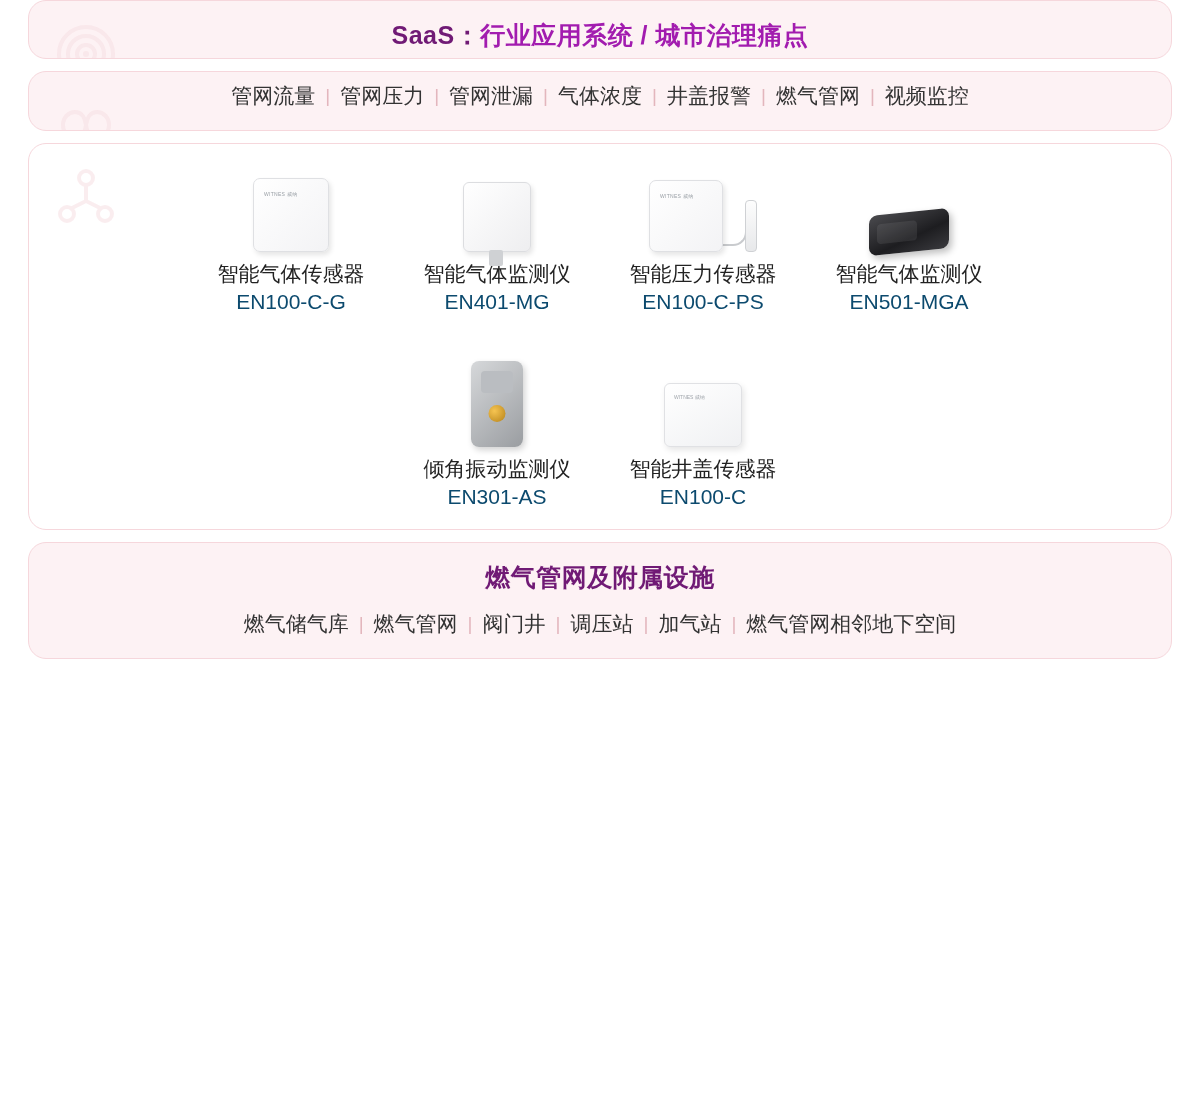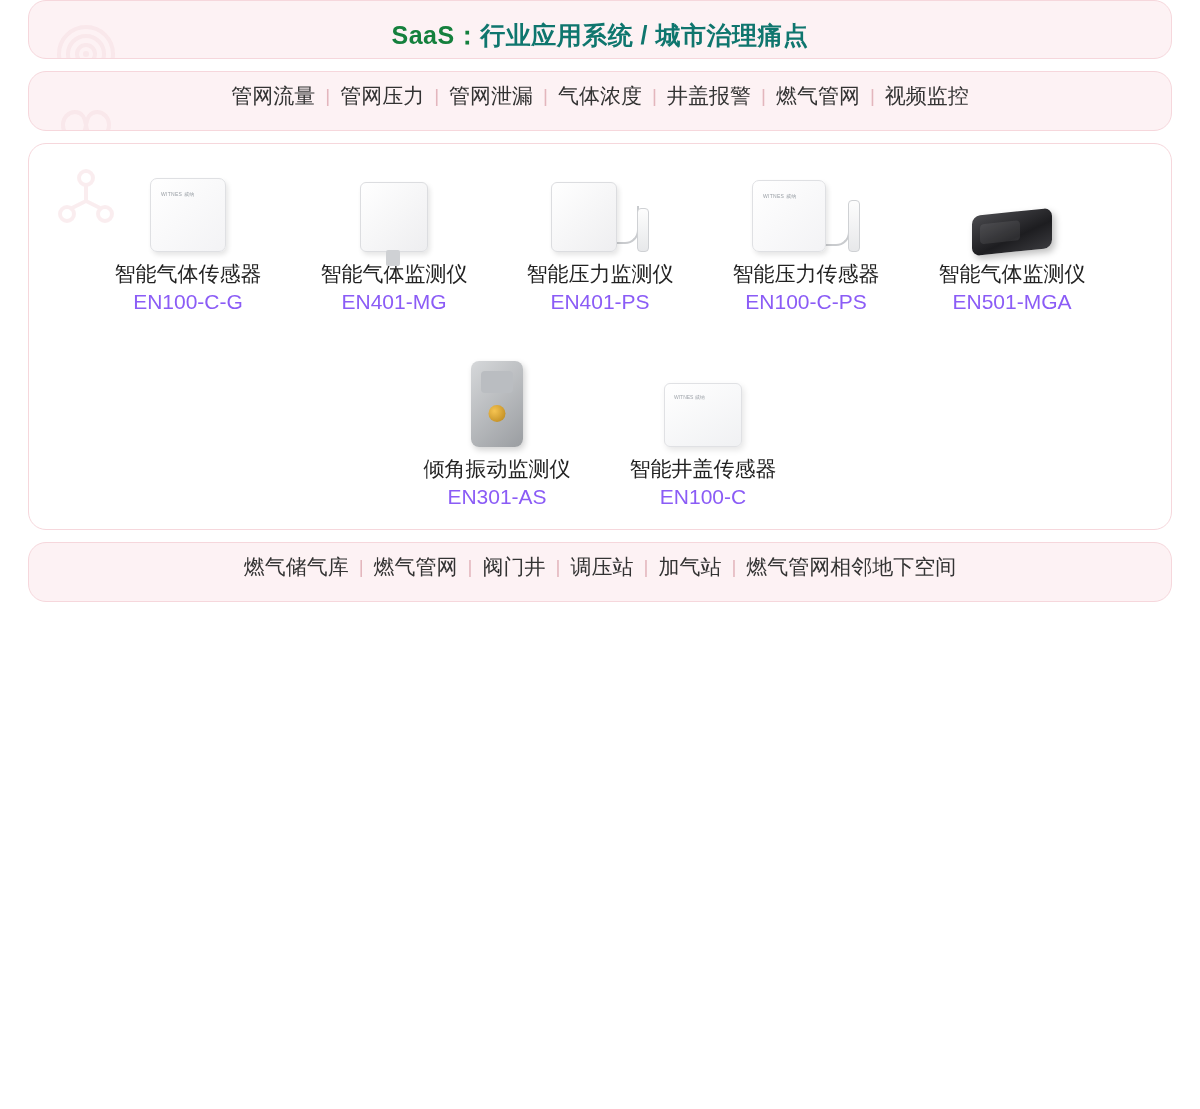--- a/index.html
+++ b/index.html
@@ -35,24 +35,24 @@
     background: #fdf2f4;
   }
   .layer-head {
     text-align: center;
     padding: 18px 0 6px 0;
     font-size: 25px;
     font-weight: bold;
     letter-spacing: 0.5px;
   }
   .head-en {
-    color: #15803d;
+    color: #701a75;
   }
   .head-cn {
-    color: #0f766e;
+    color: #a21caf;
   }
   .chips {
     text-align: center;
     padding: 10px 0 20px 0;
     font-size: 21px;
     color: #333;
     white-space: nowrap;
   }
   .chip {
     display: inline-block;
@@ -100,21 +100,21 @@
     margin-bottom: 8px;
   }
   .dev-name {
     font-size: 21px;
     color: #222;
     line-height: 1.35;
     white-space: nowrap;
   }
   .dev-model {
     font-size: 21px;
-    color: #8b5cf6;
+    color: #0c4a6e;
     line-height: 1.35;
   }
   .dev-row.second {
     margin-top: 22px;
   }
 
   
   .box-white {
     width: 74px;
     height: 72px;
@@ -327,31 +327,20 @@
         <div class="dev-img">
           <div style="position:relative;">
             <div class="tall-white" style="width:66px;height:68px;"></div>
             <div style="position:absolute;bottom:-14px;left:26px;width:14px;height:16px;background:#cfd1d4;border-radius:2px;"></div>
           </div>
         </div>
         <div class="dev-name">智能气体监测仪</div>
         <div class="dev-model">EN401-MG</div>
       </div>
 
-      <div class="dev">
-        <div class="dev-img">
-          <div class="inline">
-            <div class="tall-white" style="width:64px;height:68px;"></div>
-            <div class="wire" style="margin-left:-6px;margin-bottom:8px;"></div>
-            <div class="probe" style="margin-left:-2px;"></div>
-          </div>
-        </div>
-        <div class="dev-name">智能压力监测仪</div>
-        <div class="dev-model">EN401-PS</div>
-      </div>
 
       <div class="dev">
         <div class="dev-img">
           <div class="inline">
             <div class="box-white" style="width:72px;height:70px;">
                 <span class="logo">WITNES 威纳</span>
               </div>
             <div class="wire" style="margin-left:-4px;margin-bottom:6px;"></div>
             <div class="probe" style="height:50px;margin-left:-2px;"></div>
           </div>
@@ -393,18 +382,21 @@
             </div>
         </div>
         <div class="dev-name">智能井盖传感器</div>
         <div class="dev-model">EN100-C</div>
       </div>
 
     </div>
   </div>
 
   <div class="layer tinted">
+    <div class="layer-head">
+      <span class="head-en">燃气管网及附属设施</span>
+    </div>
     <div class="chips">
       <span class="chip">燃气储气库</span><span class="sep">|</span><span class="chip">燃气管网</span><span class="sep">|</span><span class="chip">阀门井</span><span class="sep">|</span><span class="chip">调压站</span><span class="sep">|</span><span class="chip">加气站</span><span class="sep">|</span><span class="chip">燃气管网相邻地下空间</span>
     </div>
   </div>
 
 </div>
 
 </body></html>

